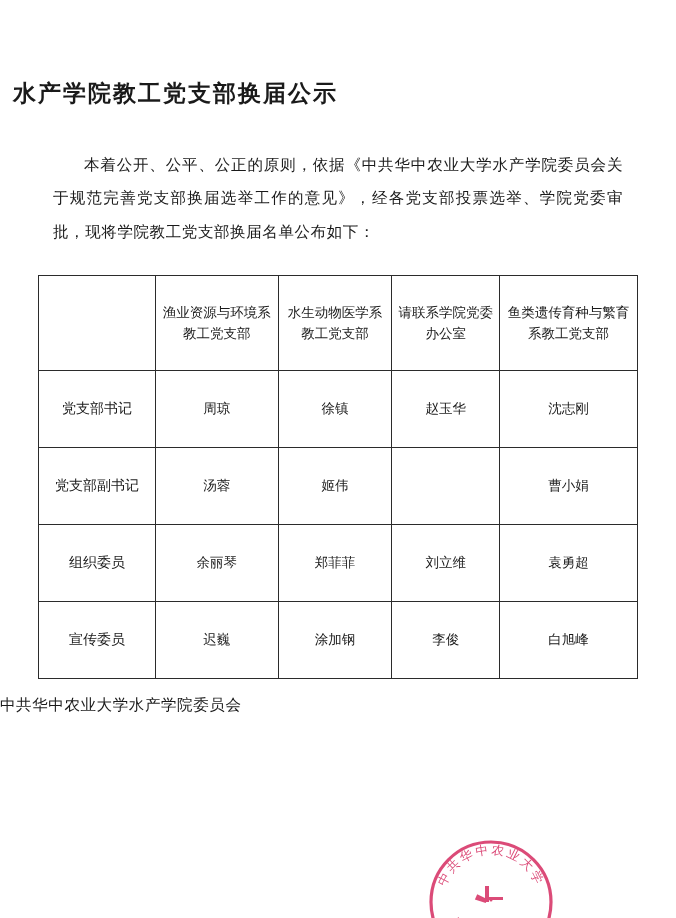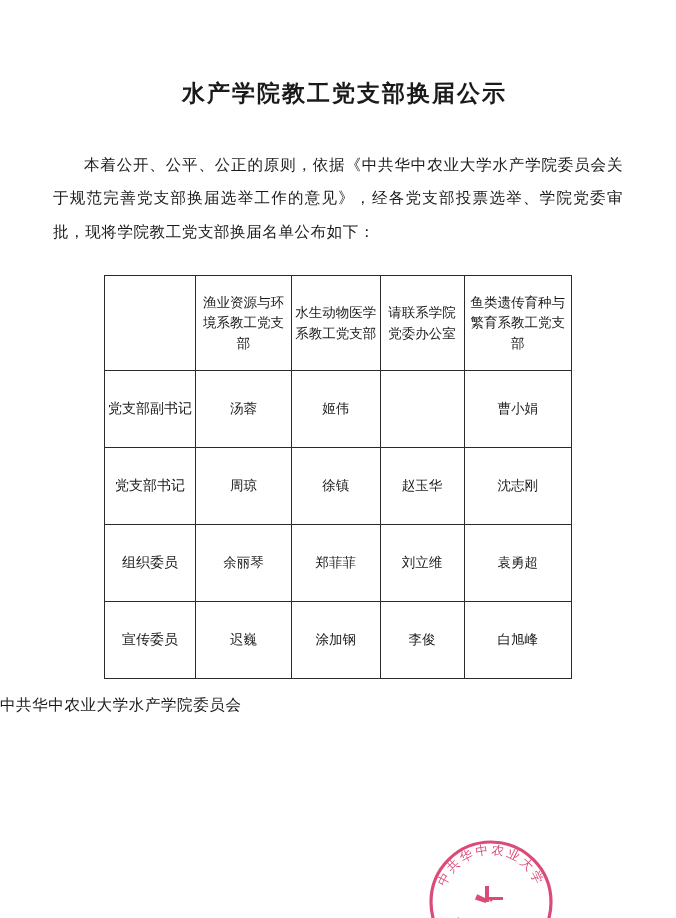--- a/index.html
+++ b/index.html
@@ -16,41 +16,41 @@
     overflow: hidden;
   }
   .page {
     position: relative;
     width: 676px;
     height: 918px;
     box-sizing: border-box;
     padding: 0;
   }
   .doc-title {
-    text-align: center;
+    text-align: left;
     font-size: 23px;
     font-weight: bold;
     letter-spacing: 2px;
     margin: 78px 0 0 13px;
     font-family: "DejaVu Serif", "Liberation Serif", serif;
   }
   .body-block {
     margin: 40px 52px 0 52px;
     font-size: 15.5px;
     line-height: 2.15;
     text-align: justify;
     letter-spacing: 0.6px;
   }
   .body-block p {
     margin: 1px;
     text-indent: 2em;
   }
   .table-wrap {
     margin: 26px auto 0 auto;
-    width: 468px;
+    width: 600px;
   }
   table.roster {
     border-collapse: collapse;
     width: 100%;
     table-layout: fixed;
   }
   table.roster td, table.roster th {
     border: 1px solid #2b2b2b;
     text-align: center;
     vertical-align: middle;
@@ -132,32 +132,32 @@
         <tr>
           <td class="corner"></td>
           <td>渔业资源与环境系教工党支部</td>
           <td>水生动物医学系教工党支部</td>
           <td>请联系学院党委办公室</td>
           <td>鱼类遗传育种与繁育系教工党支部</td>
         </tr>
       </thead>
       <tbody>
         <tr>
+          <td class="rowhead">党支部书记</td>
+          <td>周琼</td>
+          <td>徐镇</td>
+          <td>赵玉华</td>
+          <td>沈志刚</td>
+        </tr>
+        <tr>
           <td class="rowhead">党支部副书记</td>
           <td>汤蓉</td>
           <td>姬伟</td>
           <td></td>
           <td>曹小娟</td>
-        </tr>
-        <tr>
-          <td class="rowhead">党支部书记</td>
-          <td>周琼</td>
-          <td>徐镇</td>
-          <td>赵玉华</td>
-          <td>沈志刚</td>
         </tr>
         <tr>
           <td class="rowhead">组织委员</td>
           <td>余丽琴</td>
           <td>郑菲菲</td>
           <td>刘立维</td>
           <td>袁勇超</td>
         </tr>
         <tr>
           <td class="rowhead">宣传委员</td>

